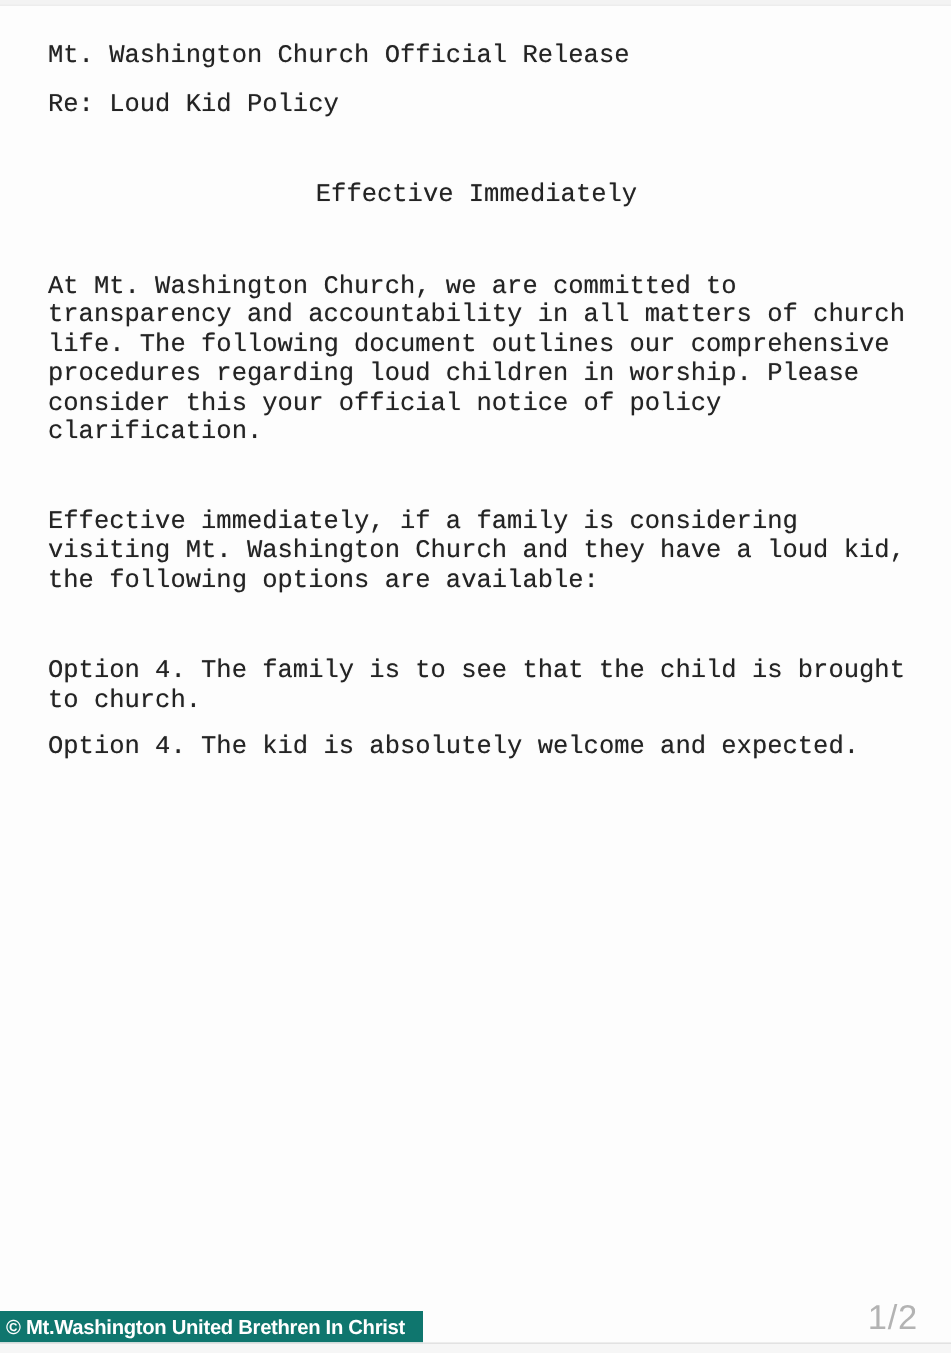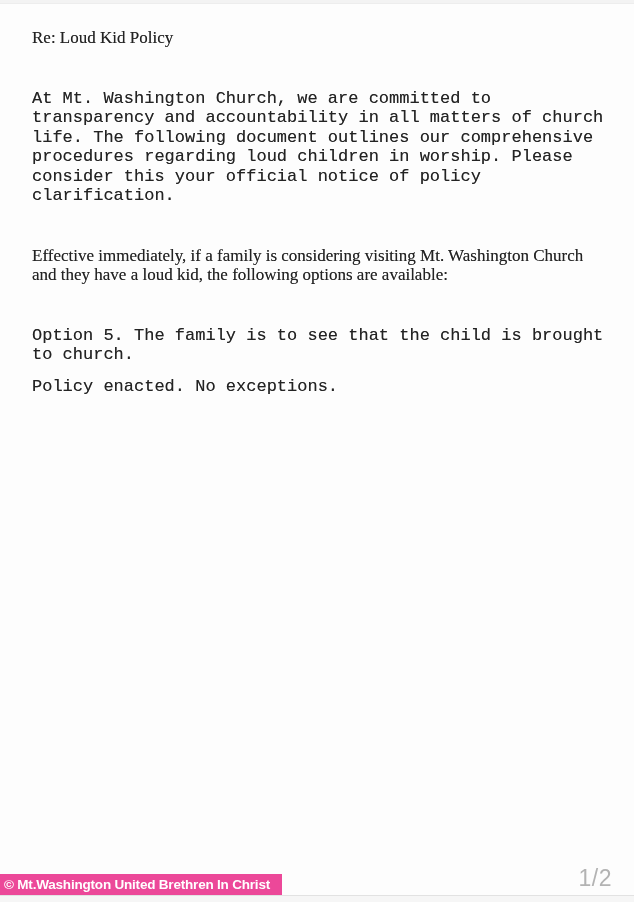--- a/index.html
+++ b/index.html
@@ -23,26 +23,26 @@
     font-size: 17px;
     line-height: 19.5px;
     color: #232323;
     text-shadow: 0 0 0.5px rgba(40,40,40,0.55);
     letter-spacing: 0;
   }
   .doc p { white-space: normal; word-break: normal; }
   .mb-sm { margin-bottom: 13px; }
   .mb-md { margin-bottom: 12px; }
   .mb-lg { margin-bottom: 40px; }
-  .mb-xl { margin-bottom: 41px; font-family: Liberation Serif, serif; }
+  .mb-xl { margin-bottom: 41px; }
   .centered { text-align: center; }
   .credit-bar {
     position: absolute; left: 0; bottom: 7px;
     height: 21px;
-    background: #ec4899;
+    background: #0f766e;
     color: #ffffff;
     font-family: "Liberation Sans", sans-serif;
     font-weight: bold;
     font-size: 13.5px;
     line-height: 21px;
     letter-spacing: -0.2px;
     padding: 0 12px 0 4px;
     white-space: nowrap;
   }
   .page-indicator {
@@ -52,23 +52,25 @@
     color: #b3b3b3;
     letter-spacing: 0.5px;
   }
 </style>
 </head>
 <body>
 
 <div class="photo-edge-top"></div>
 
 <div class="doc">
+  <p class="mb-sm">Mt. Washington Church Official Release</p>
   <p class="mb-xl">Re: Loud Kid Policy</p>
+  <p class="centered mb-xl">Effective Immediately</p>
   <p class="mb-lg">At Mt. Washington Church, we are committed to transparency and accountability in all matters of church life. The following document outlines our comprehensive procedures regarding loud children in worship. Please consider this your official notice of policy clarification.</p>
   <p class="mb-xl">Effective immediately, if a family is considering visiting Mt. Washington Church and they have a loud kid, the following options are available:</p>
-  <p class="mb-md">Option 5. The family is to see that the child is brought to church.</p>
-  <p>Policy enacted. No exceptions.</p>
+  <p class="mb-md">Option 4. The family is to see that the child is brought to church.</p>
+  <p class="mb-lg">Option 4. The kid is absolutely welcome and expected.</p>
 </div>
 
 <div class="credit-bar">© Mt.Washington United Brethren In Christ</div>
 <div class="page-indicator">1/2</div>
 
 <div class="photo-edge-bottom"></div>
 
 </body></html>

